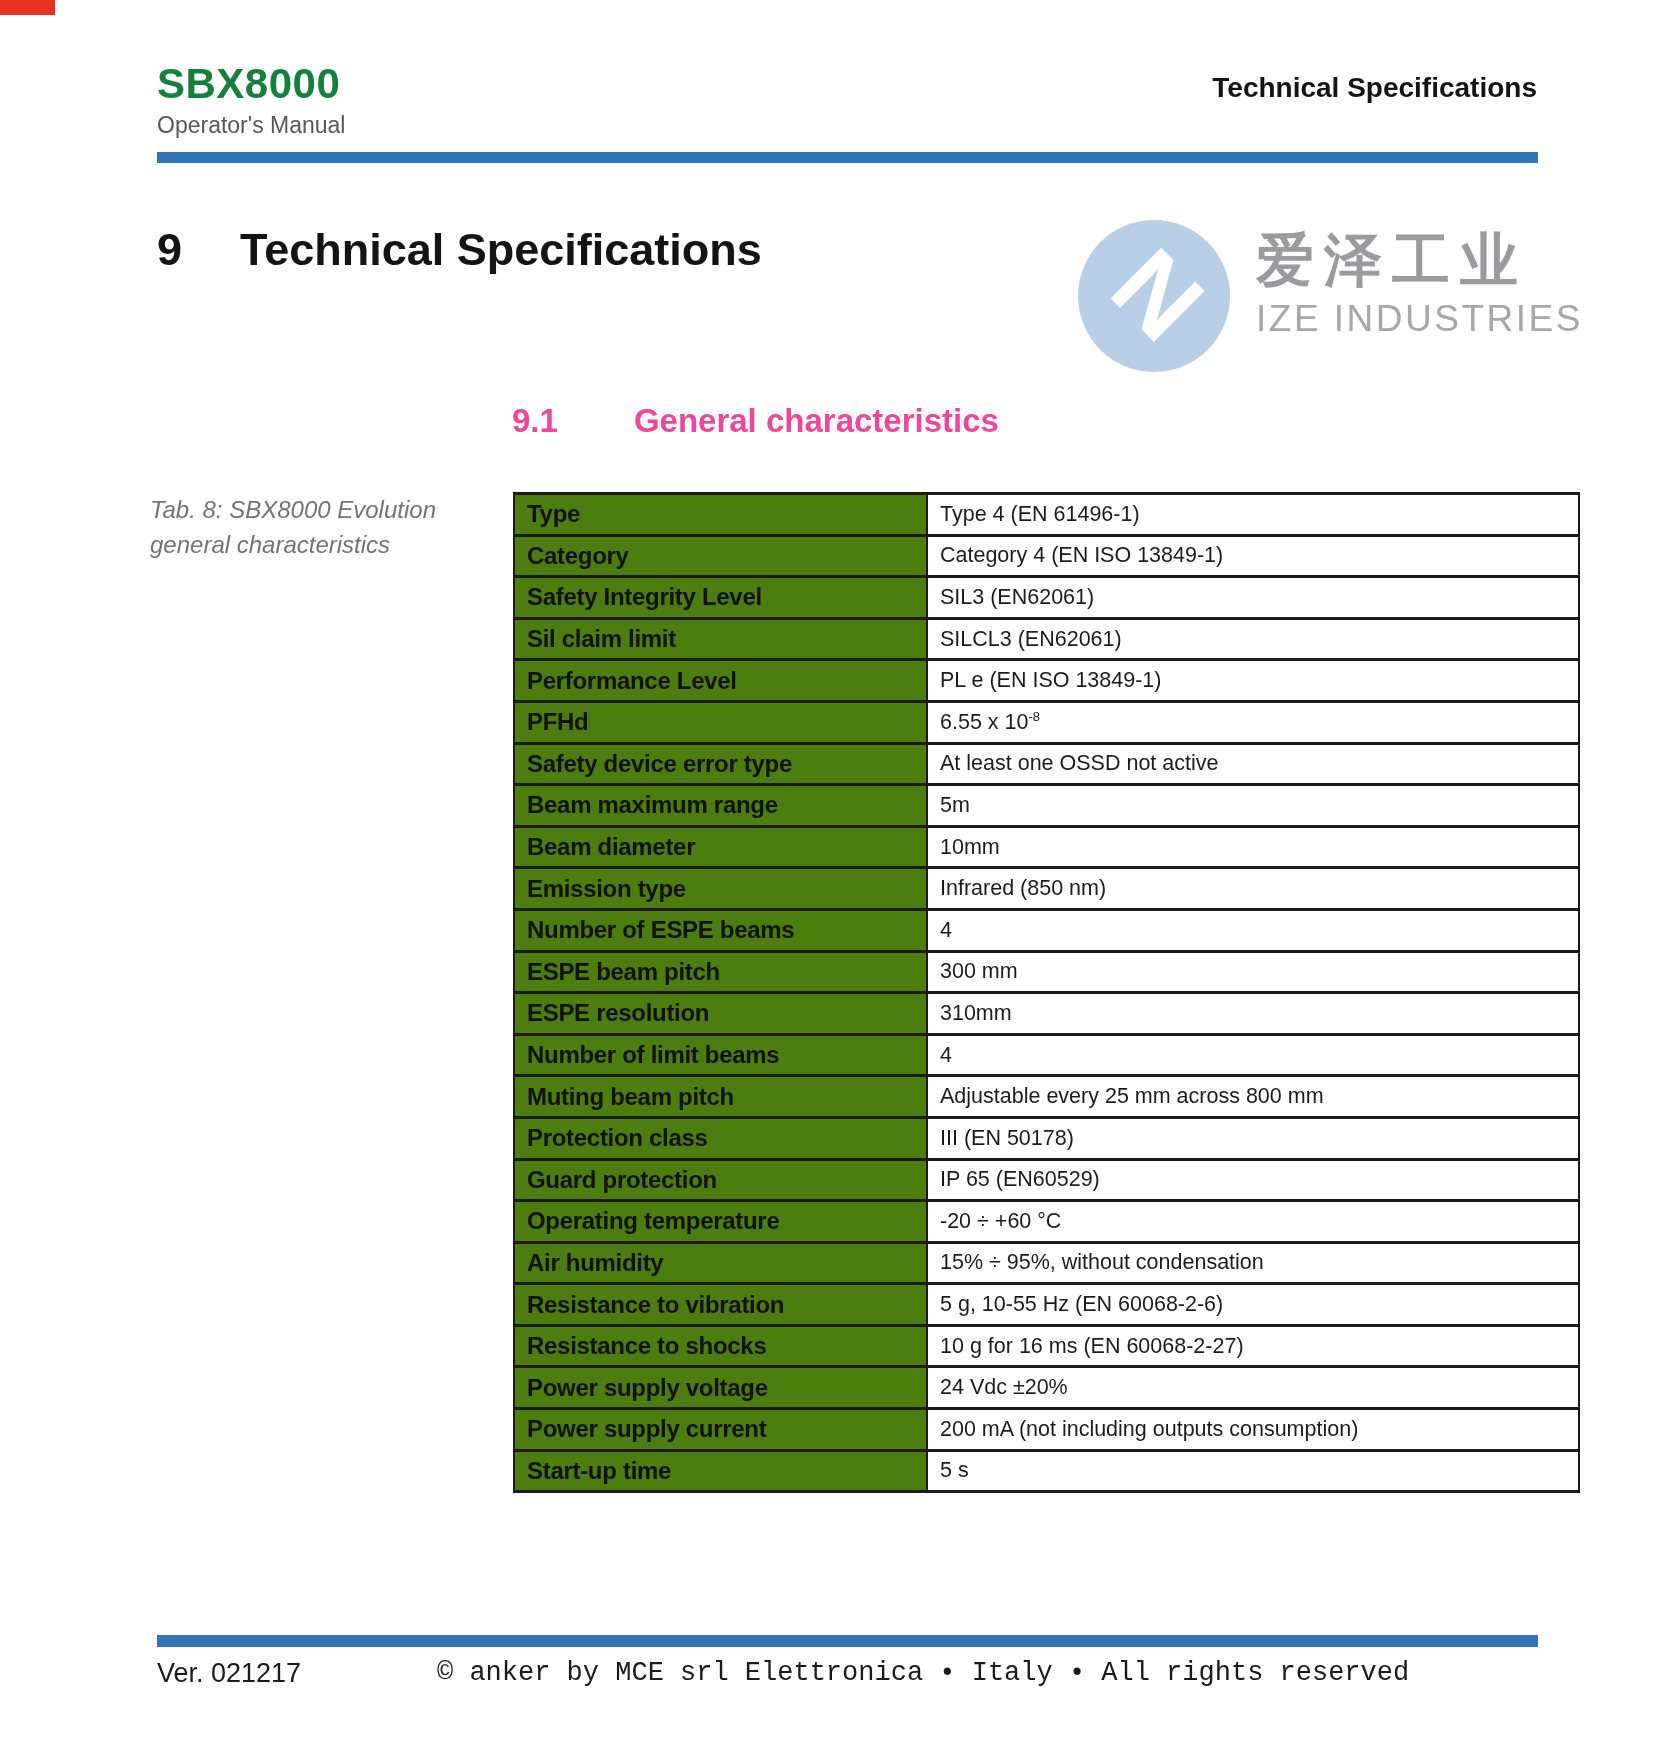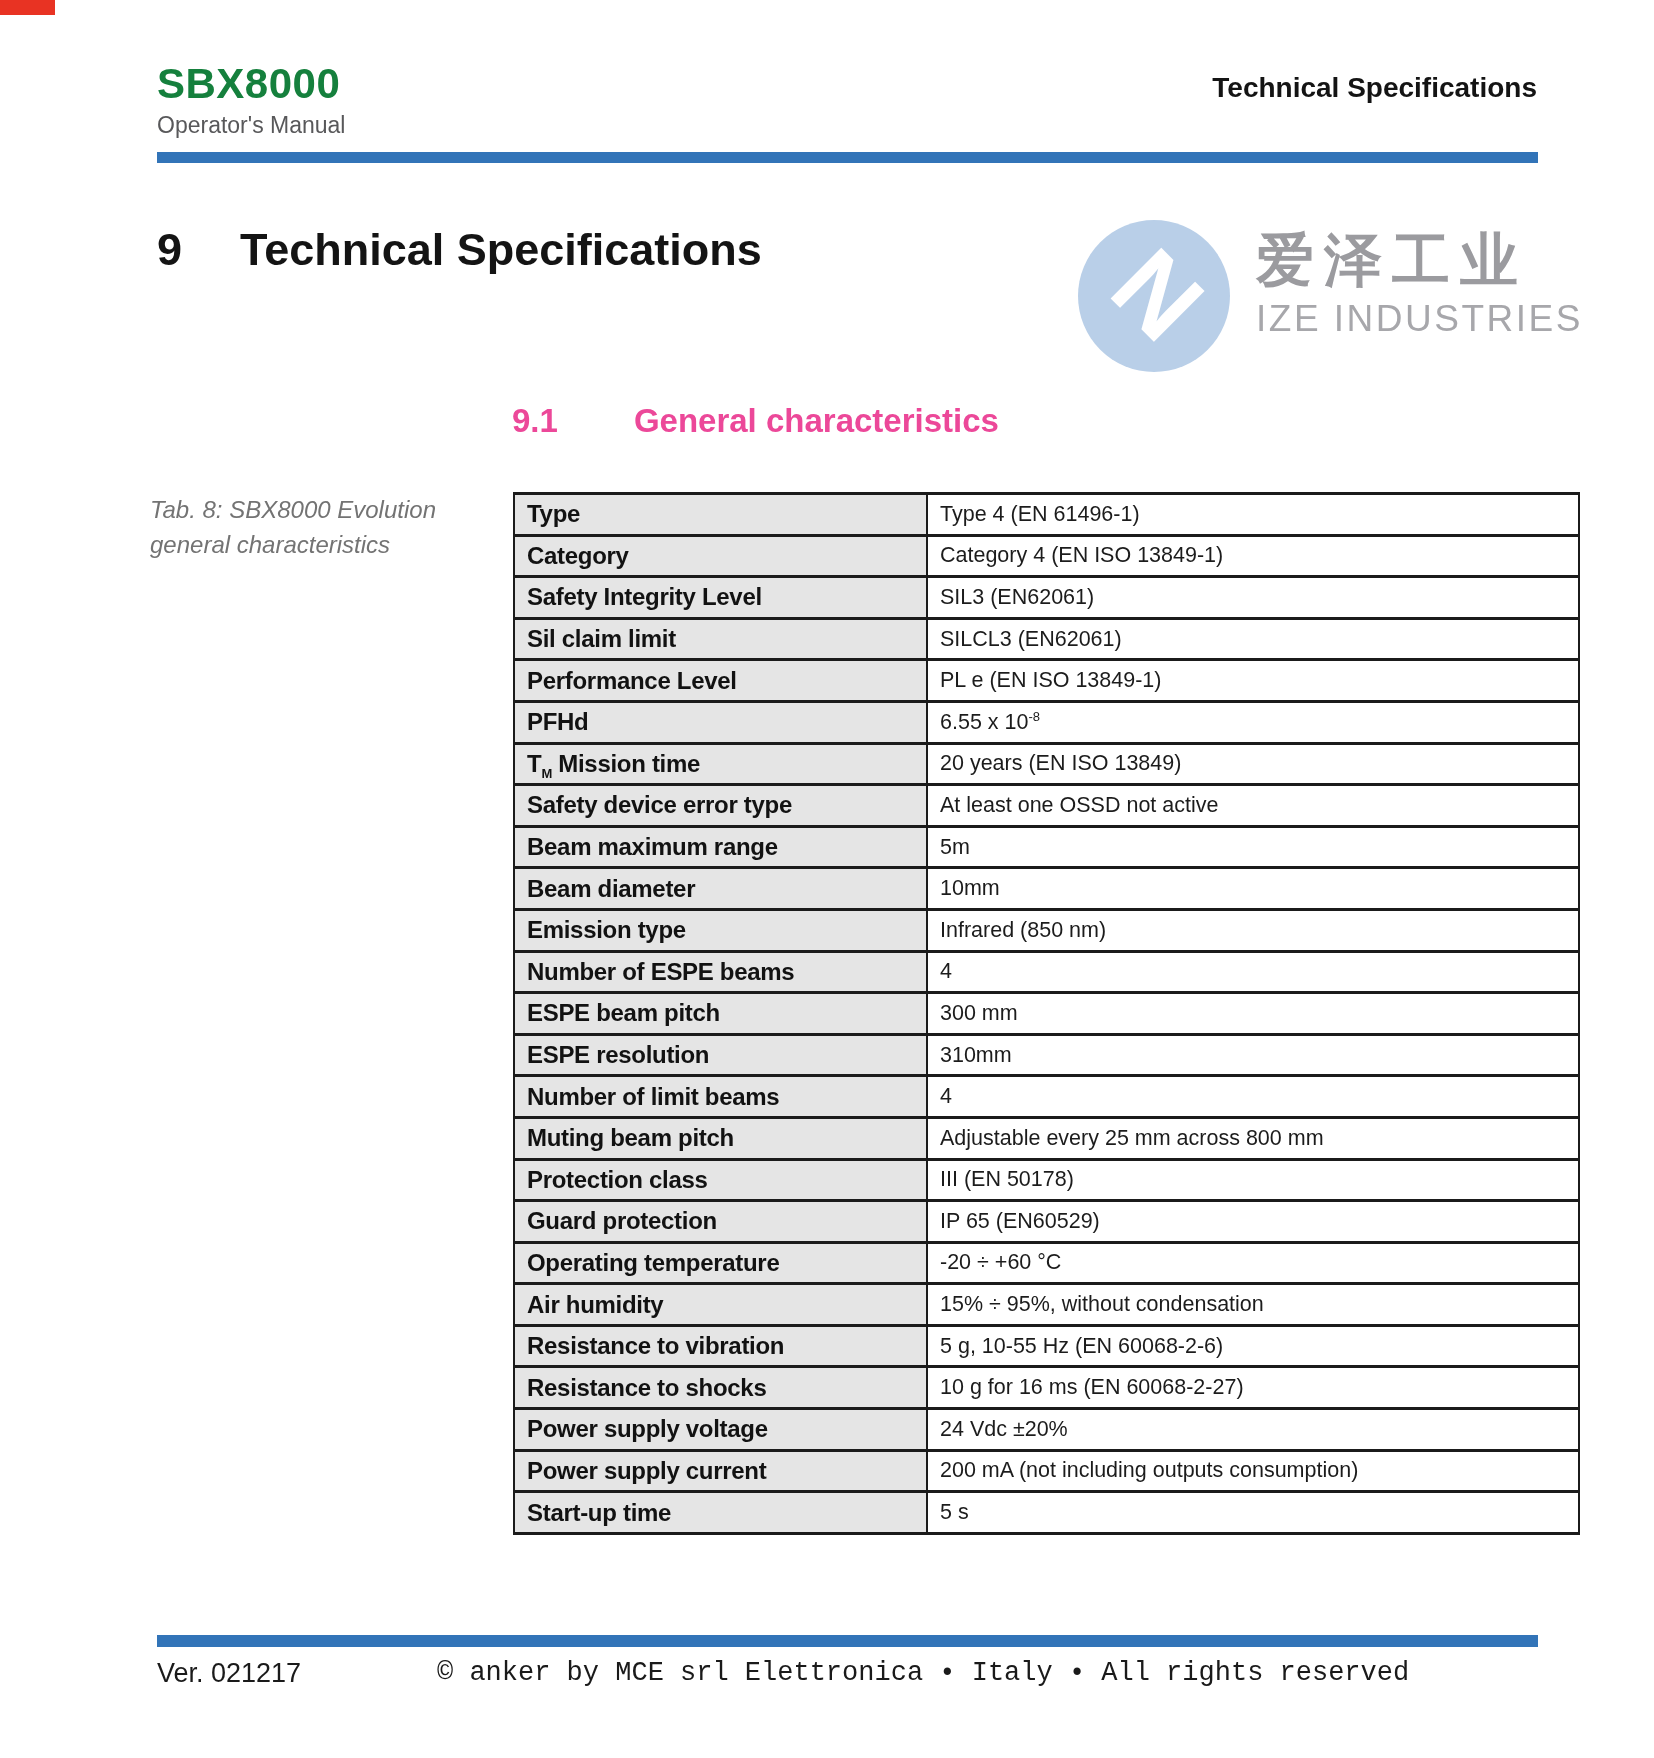--- a/index.html
+++ b/index.html
@@ -38,21 +38,21 @@
   #section-heading { left:512px; top:402px; font-size:33px; font-weight:bold; color:#ec4899; white-space:nowrap; }
   #section-heading .txt { margin-left:76px; }
 
   
   #table-caption { left:150px; top:492px; font-size:24px; font-style:italic; color:#737373; line-height:35px; }
 
   
   #spec-table { left:513px; top:492px; border-collapse:collapse; table-layout:fixed; width:1025px; }
   #spec-table td { border:2px solid #1b1b1b; border-top-width:3px; border-bottom-width:3px;
     height:38.6px; vertical-align:middle; overflow:hidden; white-space:nowrap; }
-  #spec-table td.label { width:393px; background:#e5e5e5; font-weight:bold; font-size:24px;
+  #spec-table td.label { width:393px; background:#4d7c0f; font-weight:bold; font-size:24px;
     padding:0 6px 0 12px; color:#121212; letter-spacing:-0.3px; }
   #spec-table td.value { width:632px; font-size:21.5px; padding:0 6px 0 12px; color:#1c1c1c; }
   #spec-table sup { font-size:13px; vertical-align:super; line-height:0; }
   #spec-table sub { font-size:13px; vertical-align:sub; line-height:0; }
 
   
   #footer-version { left:157px; top:1658px; font-size:27px; }
   #footer-copyright { left:437px; top:1658px; font-size:27px;font-family:Liberation Mono, monospace; }
 </style>
 </head>
@@ -102,24 +102,20 @@
         <td class="label">Sil claim limit</td>
         <td class="value">SILCL3 (EN62061)</td>
       </tr>
       <tr>
         <td class="label">Performance Level</td>
         <td class="value">PL e (EN ISO 13849-1)</td>
       </tr>
       <tr>
         <td class="label">PFHd</td>
         <td class="value">6.55 x 10<sup>-8</sup></td>
-      </tr>
-      <tr>
-        <td class="label">T<sub>M</sub> Mission time</td>
-        <td class="value">20 years (EN ISO 13849)</td>
       </tr>
       <tr>
         <td class="label">Safety device error type</td>
         <td class="value">At least one OSSD not active</td>
       </tr>
       <tr>
         <td class="label">Beam maximum range</td>
         <td class="value">5m</td>
       </tr>
       <tr>

